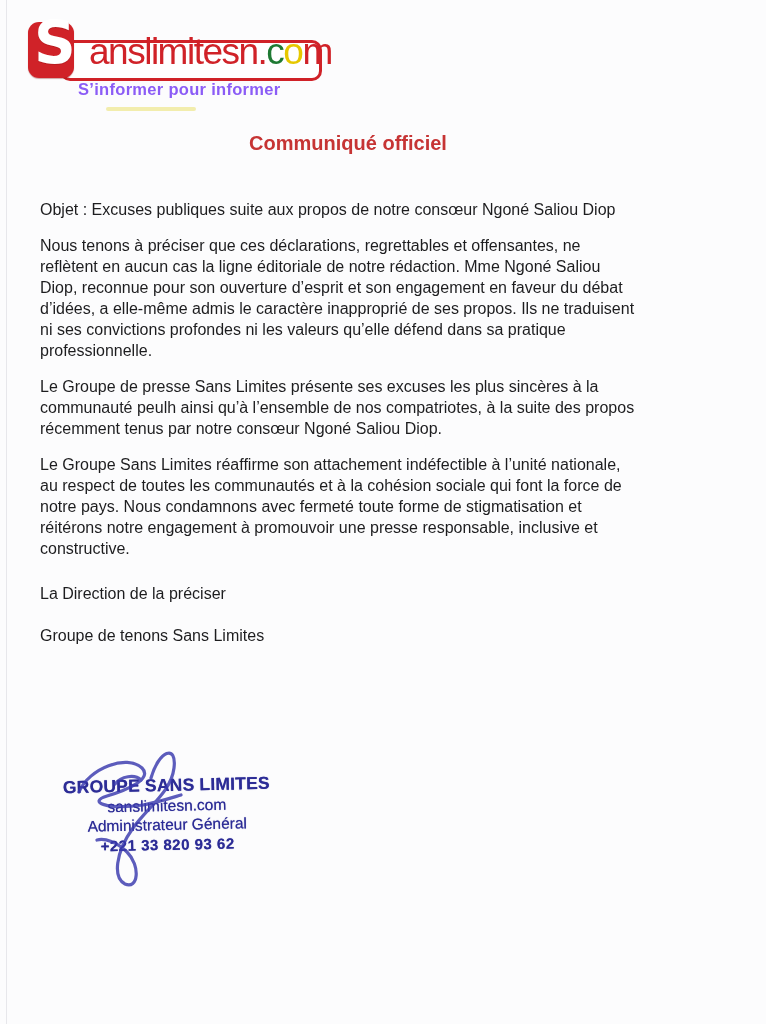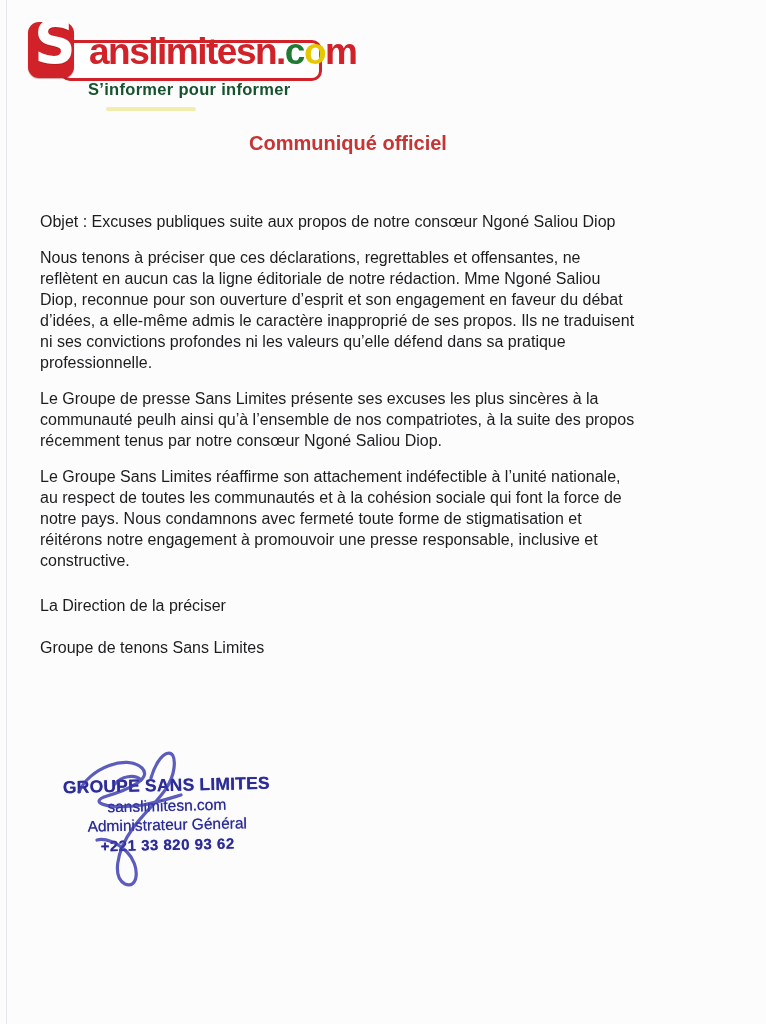--- a/index.html
+++ b/index.html
@@ -19,40 +19,40 @@
   }
 
   
   .logo { position:absolute; left:20px; top:20px; width:330px; height:100px; }
   .wordmark-box{
     position:absolute; left:40px; top:20px; width:262px; height:41px;
     border:3px solid #d02228; border-radius:10px; background:#fff;
     display:flex; align-items:center; padding-left:26px;
   }
   .wordmark{
-    font-weight:bold; font-size:37px; line-height:1; letter-spacing:-1.5px;
+    font-weight:normal; font-size:37px; line-height:1; letter-spacing:-1.5px;
     color:#d02228; white-space:nowrap; padding-bottom:18px;
   }
   .wm-c{ color:#1f7a33; }
   .wm-o{ color:#e6c800; }
   .wm-m{ color:#d02228; }
   .badge{
     position:absolute; left:8px; top:2px; width:46px; height:56px;
     background:#d02228; border-radius:11px; z-index:2;
     box-shadow:0 1px 1px rgba(120,0,0,.35);
   }
   .badge-s{
     position:absolute; left:6px; top:-8px;
     color:#fff; font-size:58px; font-weight:bold; line-height:1;
     font-family:"DejaVu Sans", sans-serif;
     text-shadow:0 1px 0 rgba(150,20,20,.4);
   }
   .tagline{
-    position:absolute; left:68px; top:60px;
-    color:#14532d; font-size:16.5px; font-weight:bold; letter-spacing:.3px;
+    position:absolute; left:58px; top:60px;
+    color:#8b5cf6; font-size:16.5px; font-weight:bold; letter-spacing:.3px;
   }
   .yellow-rule{
     position:absolute; left:86px; top:87px; width:90px; height:4px;
     background:#e9e06b; opacity:.55; border-radius:2px;
   }
 
   
   .title-wrap{
     position:absolute; left:40px; top:132px; width:700px; text-align:center;
   }
@@ -60,21 +60,21 @@
     display:inline-block; transform:translateX(-42px);
     color:#c63434; font-size:20px; font-weight:bold;
     text-decoration-thickness:2px; text-underline-offset:4px;
   }
 
   
   .content{
     position:absolute; left:40px; top:199px; width:700px;
     color:#1d1d1f; font-size:16px; line-height:21px;
   }
-  .content p{ white-space:pre-line; margin:12px 0 15px 0; }
+  .content p{ white-space:pre-line; margin:0 0 15px 0; }
   .dateline{ margin-top:34px !important; margin-bottom:0 !important; }
   .signoff{ margin-top:24px !important; margin-bottom:0 !important; }
 
   
   .stamp{
     position:absolute; left:60px; top:776px; width:214px;
     text-align:center; color:#2c2c96; transform:rotate(-1.2deg);
     line-height:19.5px; text-shadow:0 0 .7px rgba(44,44,150,.8);
   }
   .stamp-l1{ font-size:17.5px; font-weight:800; letter-spacing:.2px; }

